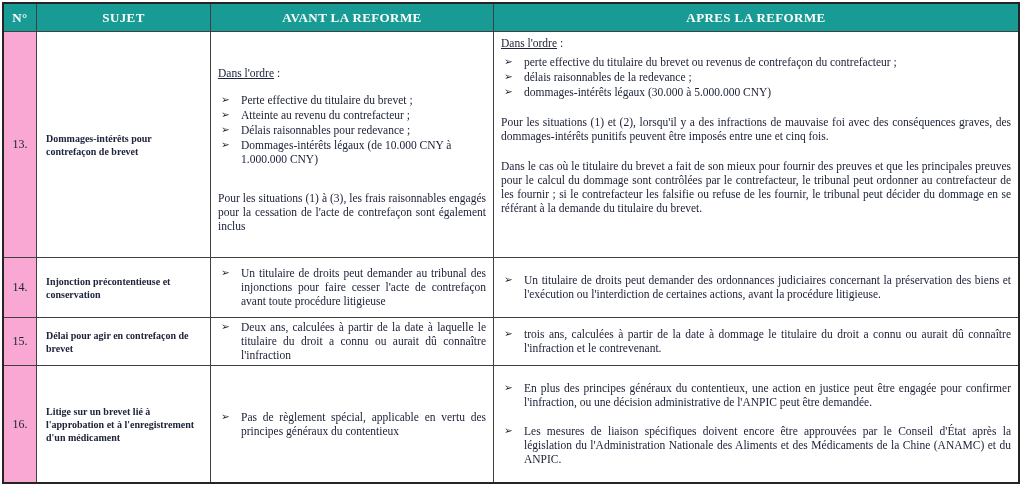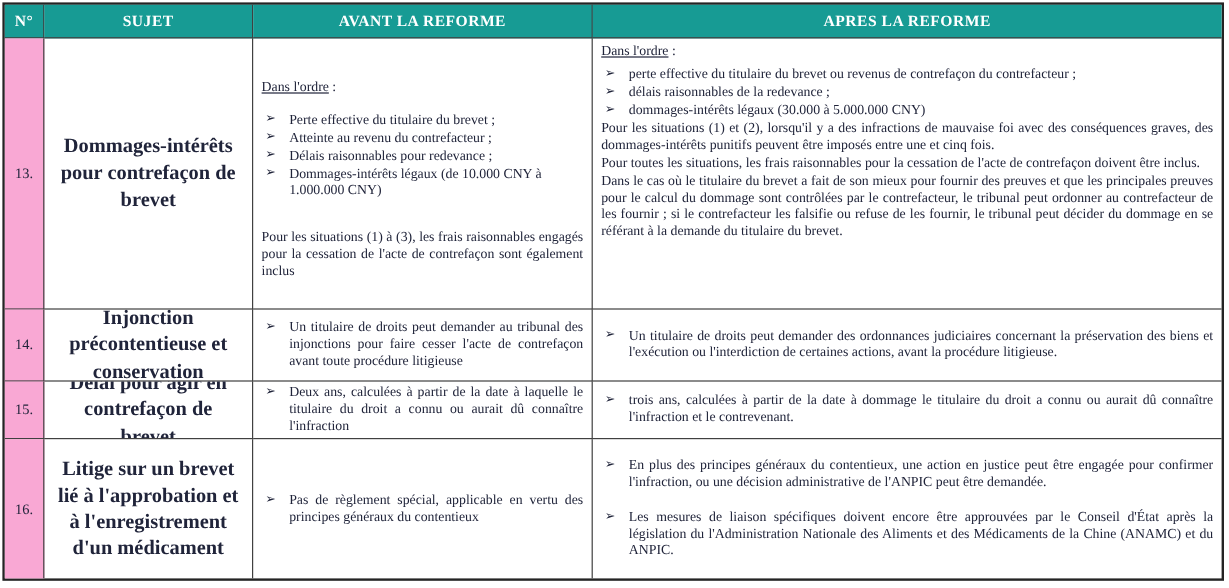--- a/index.html
+++ b/index.html
@@ -25,32 +25,32 @@
   .hd {
     background:#179b94; color:#ffffff; font-weight:bold; font-size:13px;
     letter-spacing:0.4px; display:flex; align-items:center; justify-content:center;
     text-align:center;
   }
   .num {
     background:#f9a8d4; font-weight:normal; font-size:12px;
     display:flex; align-items:center; justify-content:center;
   }
   .sujet {
-    font-weight:bold; font-size:17px; line-height:1.3; text-align:center;
+    font-weight:bold; font-size:10px; line-height:1.3; 
     display:flex; align-items:center; justify-content:center; padding:0 9px;
   }
   .body { font-size:11.5px; line-height:14px; padding:0 7px; }
   .vcenter { display:flex; flex-direction:column; justify-content:center; }
   .intro { font-weight:normal; }
   .u { text-decoration:underline; }
   .bullet { display:flex; margin-bottom:1px; }
   .mk { flex:0 0 20px; padding-left:3px; font-size:10.5px; line-height:14px; }
   .bt { flex:1 1 auto; }
   .just { text-align:justify; }
-  .para { margin-top:1px; }
+  .para { margin-top:16px; }
   .r13avant { padding-top:34px; }
   .r13avant .bullets { margin-top:13px; }
   .r13avant .para { margin-top:25px; }
   .r13apres { padding-top:4px; }
   .r13apres .bullets { margin-top:5px; }
   .gap14 { row-gap:14px; }
 </style>
 </head>
 <body>
 
@@ -96,21 +96,20 @@
         <div class="bullet">
             <span class="mk">➢</span>
             <span class="bt">délais raisonnables de la redevance ;</span>
           </div>
         <div class="bullet">
             <span class="mk">➢</span>
             <span class="bt">dommages-intérêts légaux (30.000 à 5.000.000 CNY)</span>
           </div>
       </div>
       <div class="para just">Pour les situations (1) et (2), lorsqu'il y a des infractions de mauvaise foi avec des conséquences graves, des dommages-intérêts punitifs peuvent être imposés entre une et cinq fois.</div>
-      <div class="para just">Pour toutes les situations, les frais raisonnables pour la cessation de l'acte de contrefaçon doivent être inclus.</div>
       <div class="para just">Dans le cas où le titulaire du brevet a fait de son mieux pour fournir des preuves et que les principales preuves pour le calcul du dommage sont contrôlées par le contrefacteur, le tribunal peut ordonner au contrefacteur de les fournir ; si le contrefacteur les falsifie ou refuse de les fournir, le tribunal peut décider du dommage en se référant à la demande du titulaire du brevet.</div>
     </div>
 
     <div class="cell num">14.</div>
     <div class="cell sujet">Injonction précontentieuse et conservation</div>
     <div class="cell body vcenter">
       <div class="bullet">
           <span class="mk">➢</span>
           <span class="bt just">Un titulaire de droits peut demander au tribunal des injonctions pour faire cesser l'acte de contrefaçon avant toute procédure litigieuse</span>
         </div>

